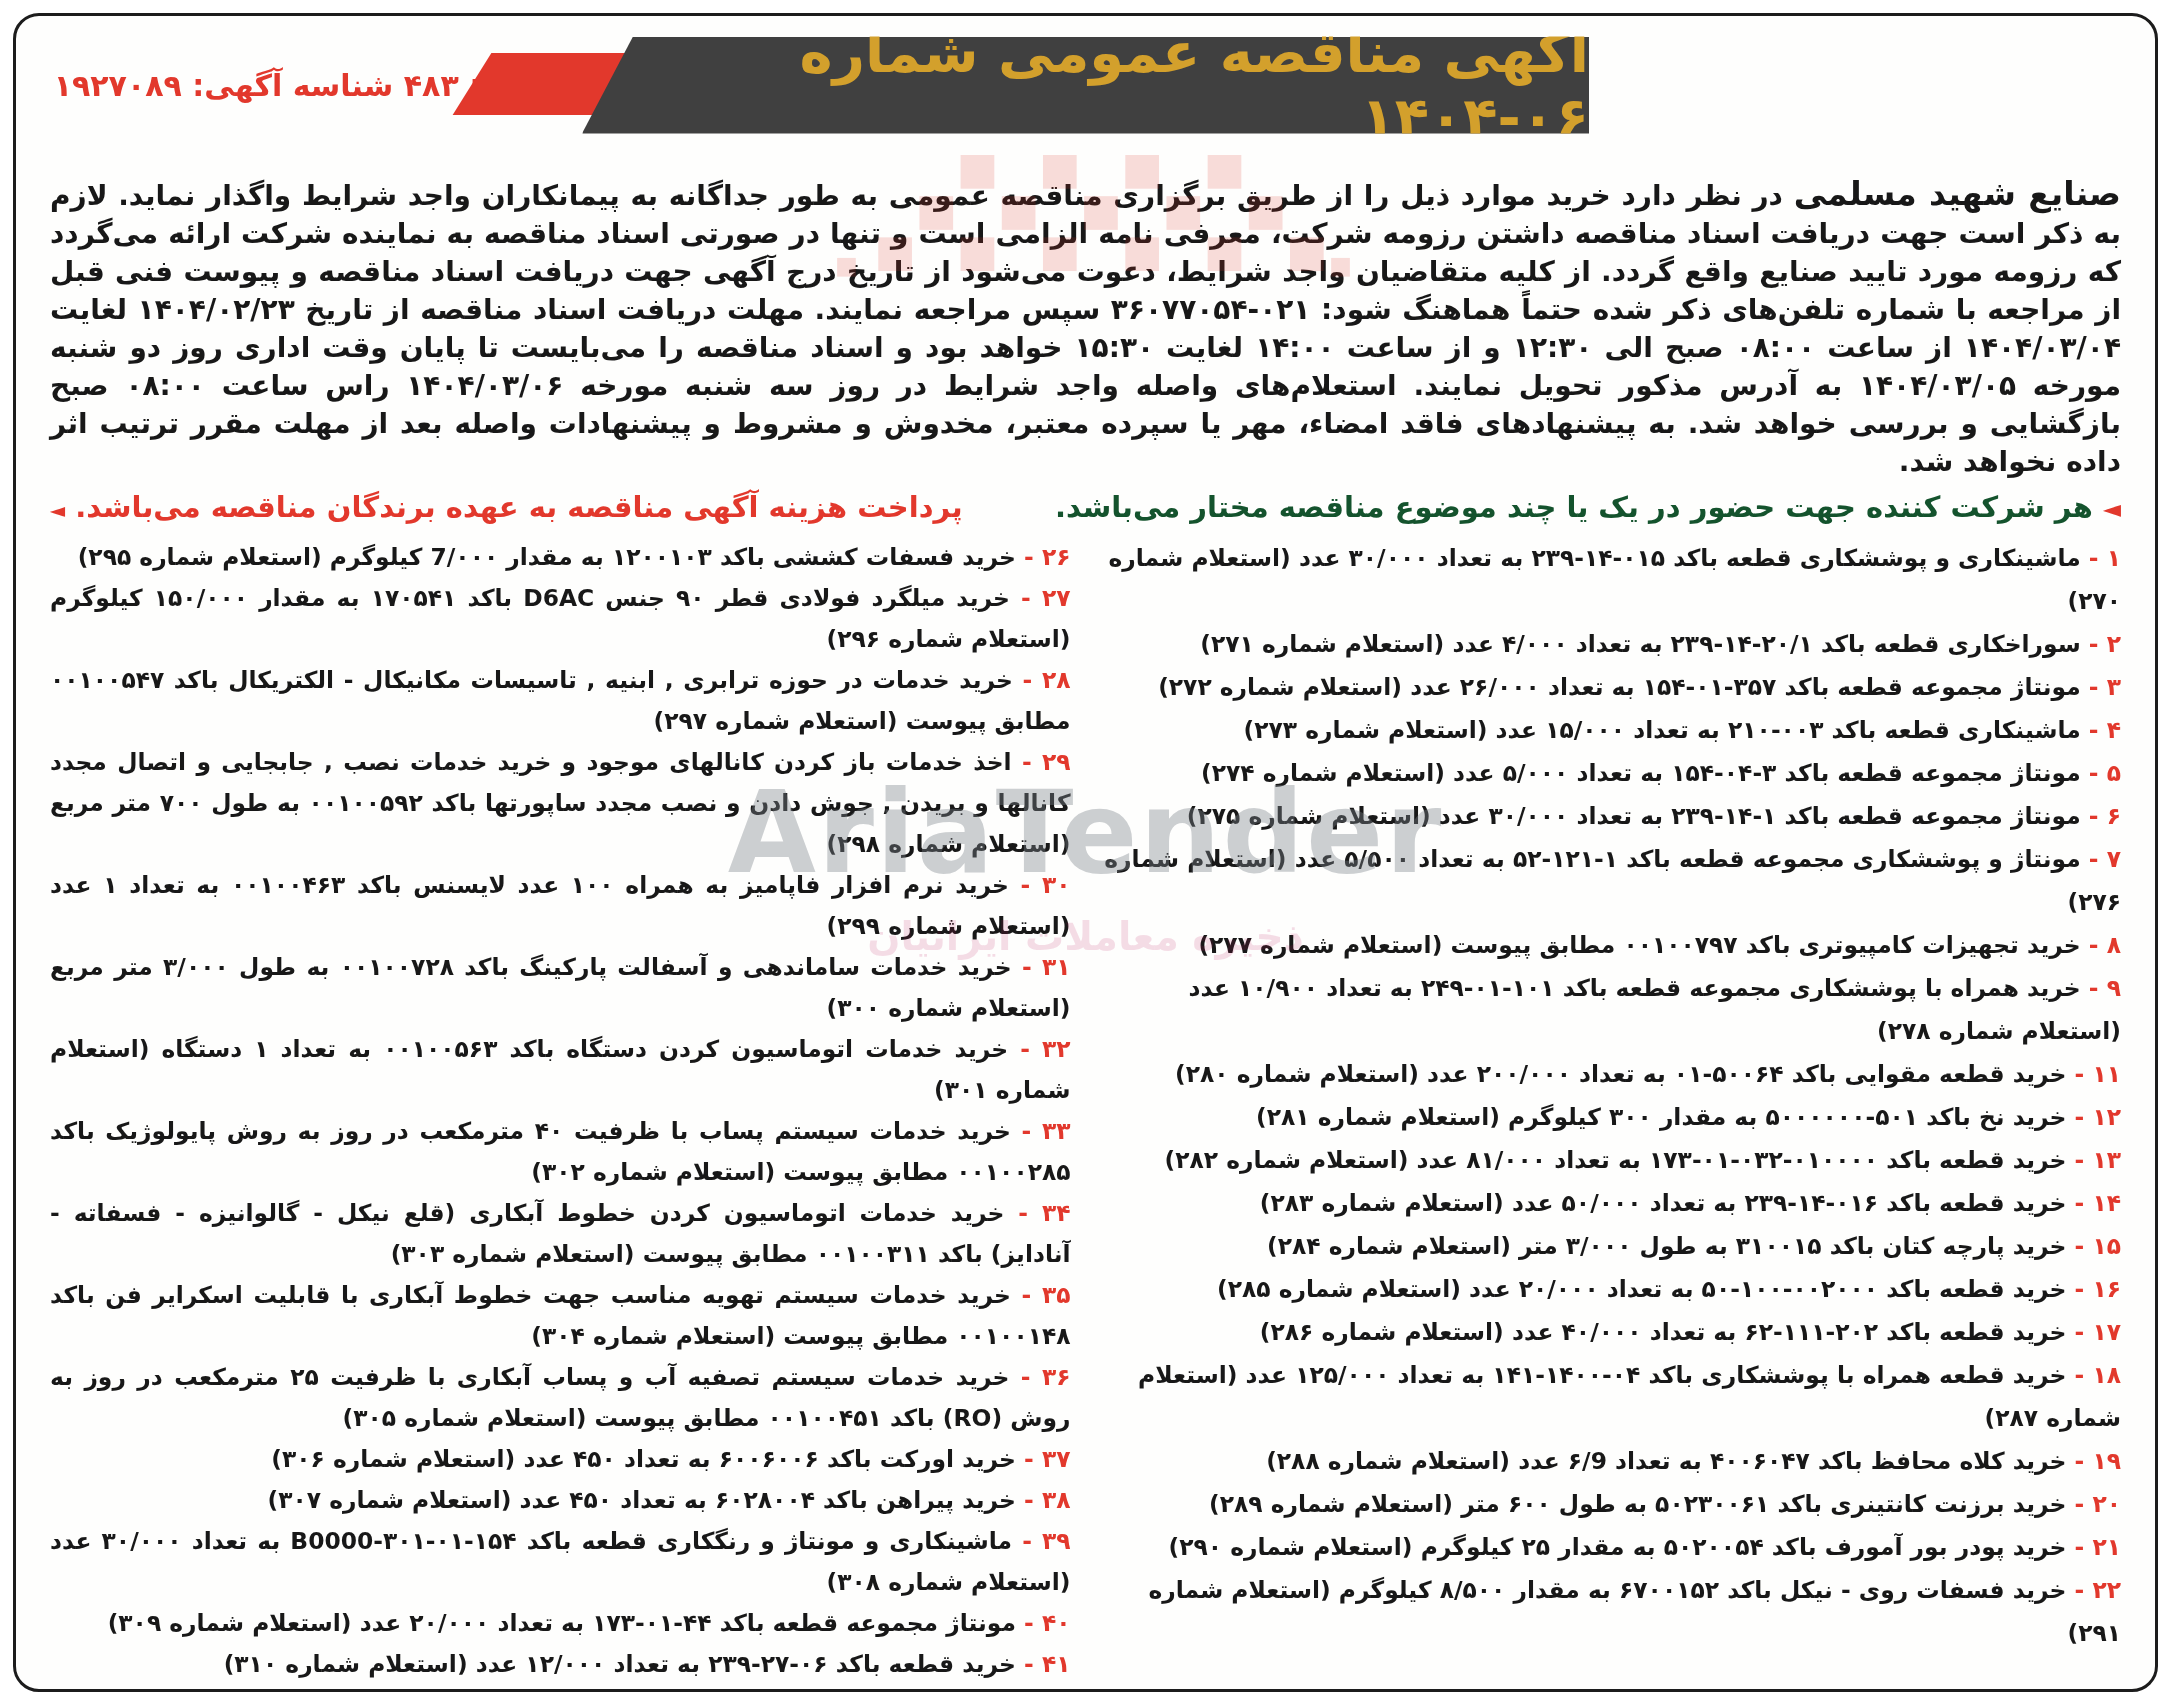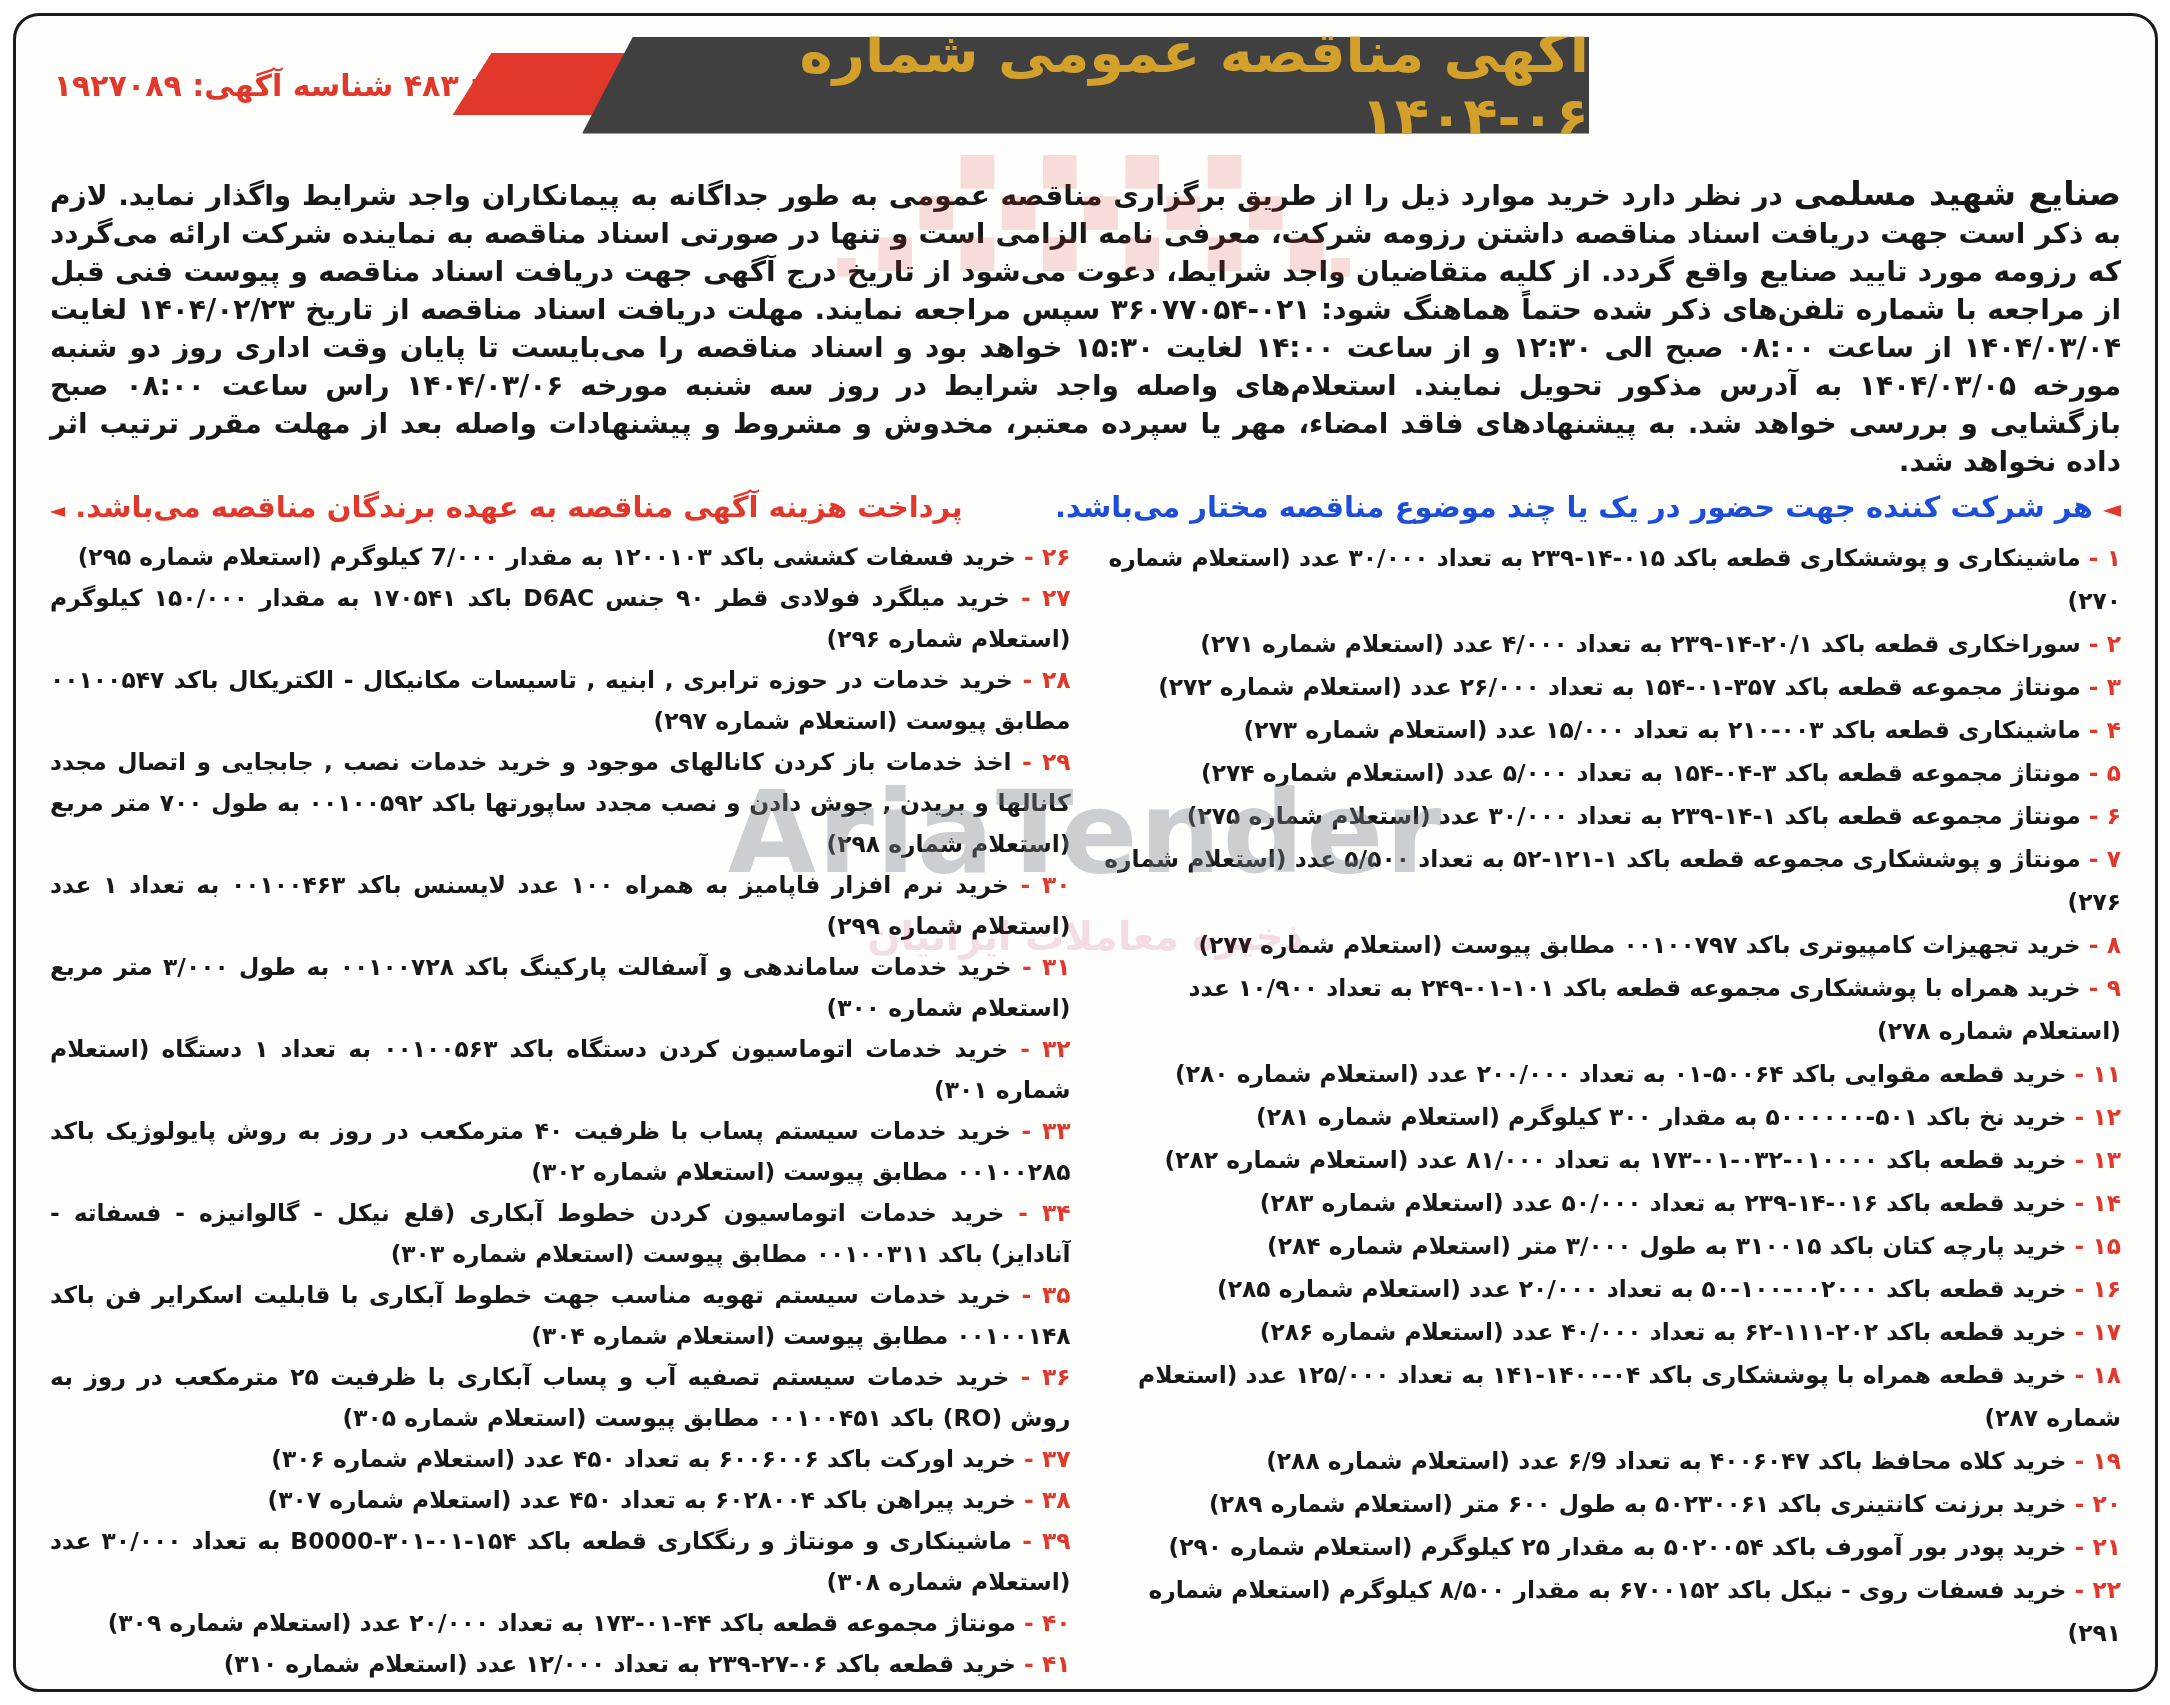--- a/index.html
+++ b/index.html
@@ -48,21 +48,21 @@
   .intro .lead { font-size:33px; font-weight:900; }
 
   
   .notice {
     margin:9.4px 0 13px 0;
     display:flex; justify-content:space-between; align-items:center;
     font-size:29px;
   }
   .notice .arr { color:#e2382c; font-size:23.4px; }
   .notice .arr-sm { color:#e2382c; font-size:19.7px; }
-  .notice-black { color:#1d4ed8;margin-left:40px; }
+  .notice-black { color:#14532d;margin-left:40px; }
   .notice-red  { color:#e2382c; }
 
   
   .columns { display:flex; gap:30px; align-items:flex-start; }
   .col { flex:1 1 0; min-width:0; }
   .col-a .item { font-size:23.4px; line-height:43px; text-align:right; }
   .col-b .item { font-size:23.4px; line-height:41px; text-align:justify; text-align-last:right; }
   .item .num { color:#e2382c; }
   .item .txt { color:#181818; }
 

